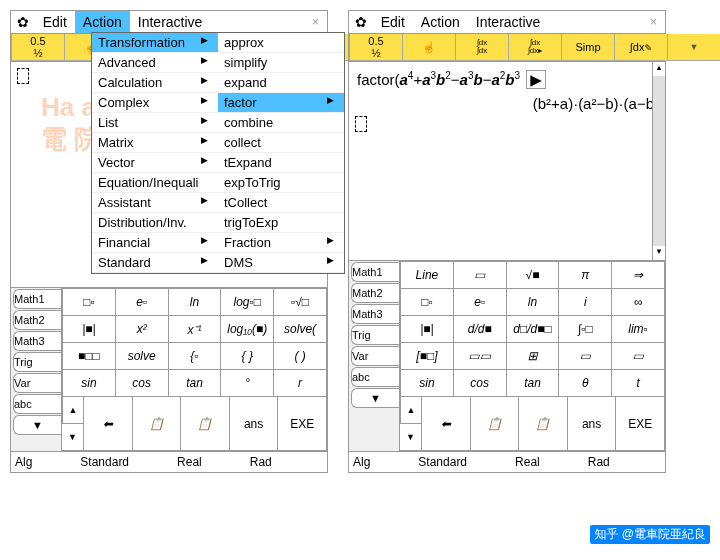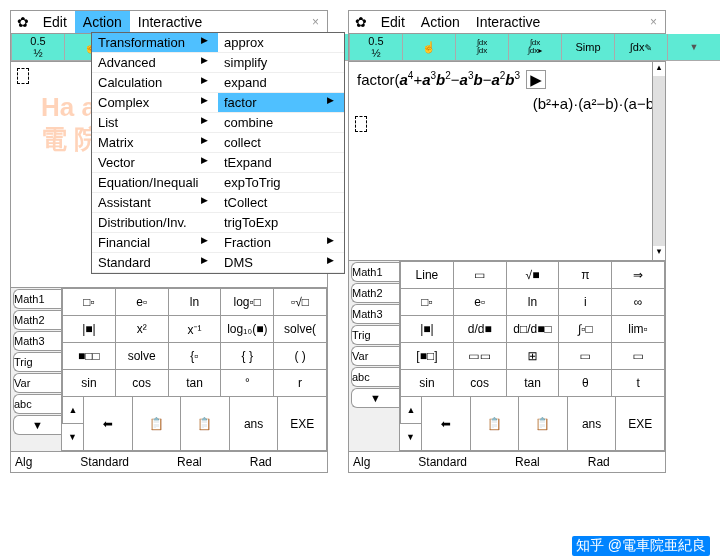--- a/index.html
+++ b/index.html
@@ -3,48 +3,48 @@
 <meta charset="utf-8">
 <style>
 body{margin:0;padding:10px;background:#fff;font-family:Arial,sans-serif;font-size:12px;display:flex;gap:20px}
 .device{width:316px;border:1px solid #999;background:#fff;display:flex;flex-direction:column;position:relative}
 .menubar{display:flex;align-items:center;border-bottom:1px solid #999;background:#fff}
 .gear{padding:2px 6px;font-size:14px}
 .mitem{padding:3px 8px;font-size:14px;cursor:pointer}
 .mitem.sel{background:#4fc0ff}
 .closex{margin-left:auto;padding:2px 8px;color:#999}
 .toolbar{display:flex;align-items:center;border-bottom:1px solid #999;background:#f5f5f5}
-.tbtn{border:1px solid #aaa;border-top:none;border-left:none;padding:3px 16px;font-size:11px;background:#5eead4;min-width:20px;text-align:center;height:20px;display:flex;align-items:center;justify-content:center}
+.tbtn{border:1px solid #aaa;border-top:none;border-left:none;padding:3px 16px;font-size:11px;background:#fde047;min-width:20px;text-align:center;height:20px;display:flex;align-items:center;justify-content:center}
 .tbtn:first-child{border-left:1px solid #aaa}
 .tarrow{width:12px;font-size:9px;color:#555}
 .workarea{flex:1;background:#fff;padding:4px;position:relative;min-height:190px;border-bottom:1px solid #999}
 .watermark{position:absolute;top:30px;left:30px;font-size:26px;color:#ffb080;font-weight:bold;opacity:.55}
 .watermark2{position:absolute;top:60px;left:30px;font-size:26px;color:#ffb080;font-weight:bold;opacity:.55}
 .cursor-box{display:inline-block;width:10px;height:14px;border:1px dashed #000;margin:2px}
 .dropdown{position:absolute;top:21px;left:80px;background:#fff;border:1px solid #666;z-index:10;font-size:13px;display:flex}
 .ddcol{display:flex;flex-direction:column}
 .dditem{padding:2px 10px 2px 6px;border-bottom:1px solid #eee;white-space:nowrap;min-width:110px}
 .dditem.hl{background:#4fc0ff}
 .ddarrow{float:right;font-size:9px;margin-left:8px}
 .tabs-area{display:flex;background:#f0f0f0}
 .tabcol{display:flex;flex-direction:column;width:50px;border-right:1px solid #999}
 .tab{padding:3px 0;font-size:11px;border:1px solid #999;border-right:none;border-radius:6px 0 0 6px;margin:1px 0 0 2px;background:#fff;text-align:left}
 .keygrid{flex:1;display:flex;flex-direction:column}
 .keyrow{display:flex}
-.key{flex:1;border:1px solid #999;border-top:none;border-left:none;padding:4px 2px;text-align:center;font-size:12px;background:#fff;min-height:18px;display:flex;align-items:center;justify-content:center}
+.key{flex:1;border:1px solid #999;border-top:none;border-left:none;padding:4px 2px;text-align:center;font-size:12px;font-style:italic;background:#fff;min-height:18px;display:flex;align-items:center;justify-content:center}
 .keyrow .key:first-child{border-left:1px solid #999}
 .keygrid .keyrow:first-child .key{border-top:1px solid #999}
 .statusbar{display:flex;border-top:1px solid #999;padding:3px 4px;font-size:12px;background:#fff;gap:48px}
 .expr{font-size:15px;padding:4px}
 .expr sup{font-size:10px}
 .result{text-align:right;font-size:15px;padding:2px}
 .rbar{position:absolute;right:0;top:0;bottom:0;width:12px;border-left:1px solid #999;display:flex;flex-direction:column}
 .rbar .up,.rbar .dn{height:14px;text-align:center;font-size:9px}
 .rbar .mid{flex:1;background:#e0e0e0}
-.zhihu{position:absolute;right:10px;bottom:4px;background:#0084ff;color:#fff;font-size:14px;padding:1px 4px;border-radius:2px}
+.zhihu{position:absolute;right:10px;bottom:16px;background:#0084ff;color:#fff;font-size:12px;padding:1px 4px;border-radius:2px}
 </style>
 </head>
 <body>
 
 <div class="device">
  <div class="menubar">
   <span class="gear">✿</span>
   <span class="mitem">Edit</span>
   <span class="mitem sel">Action</span>
   <span class="mitem">Interactive</span>

